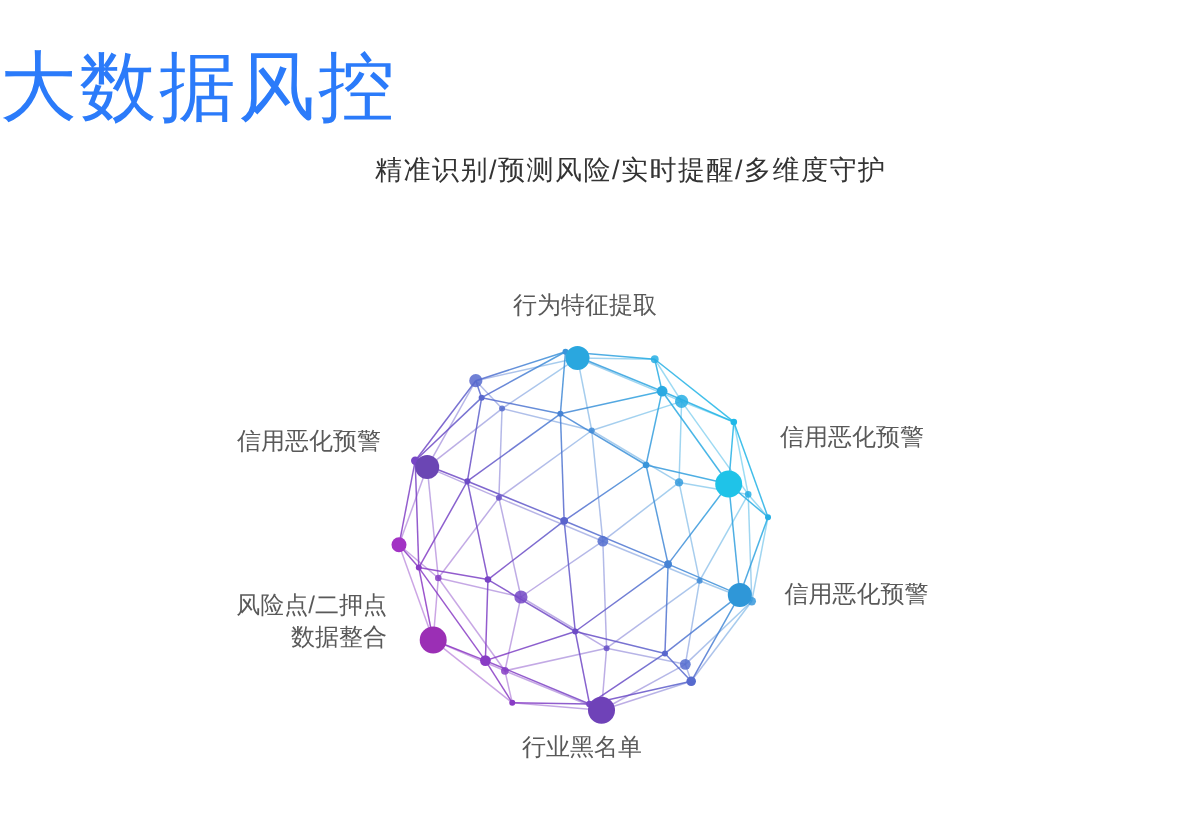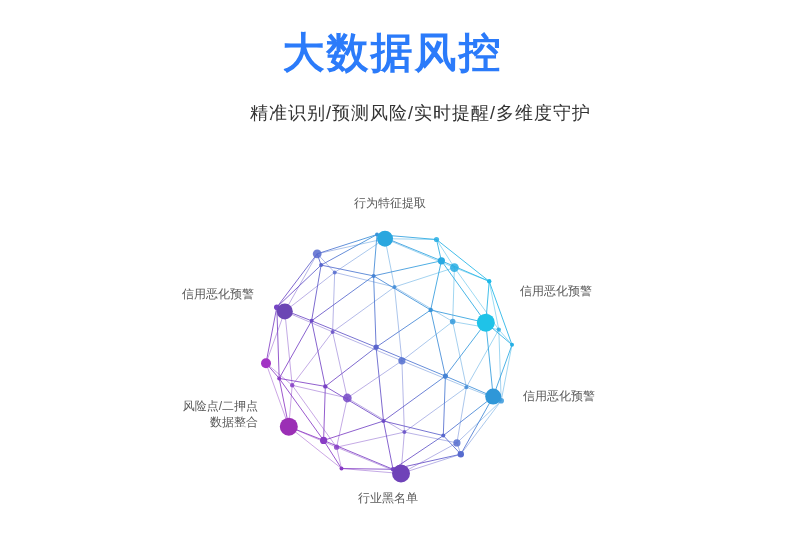--- a/index.html
+++ b/index.html
@@ -1,23 +1,23 @@
 <!DOCTYPE html>
 <html><head>
 <meta charset="utf-8">
 <style>
   html,body{margin:0;padding:0;background:#ffffff;}
   body{width:785px;height:546px;overflow:hidden;}
   .stage{position:relative;width:785px;height:546px;font-family:"Liberation Sans",sans-serif;background:#ffffff;}
-  .title{position:absolute;top:31px;left:0;width:100%;margin:0;text-align:center;
-         font-size:42px;line-height:1.05;font-weight:700;letter-spacing:2px;}
+  .title{position:absolute;top:31px;left:0;width:100%;margin:0;
+         font-size:51px;line-height:1.05;font-weight:400;letter-spacing:2px;}
   .subtitle{position:absolute;top:104px;left:0;width:100%;margin:0;text-align:center;
          font-size:18px;line-height:1.1;font-weight:400;letter-spacing:1px;padding-left:28px;}
   .sphere-svg{position:absolute;left:0;top:0;}
-  .lbl{position:absolute;font-size:12px;line-height:1.32;white-space:pre-line;font-weight:400;}
+  .lbl{position:absolute;font-size:16px;line-height:1.32;white-space:pre-line;font-weight:400;}
   .lbl.center{transform:translate(-50%,-50%);text-align:center;}
   .lbl.left{transform:translateY(-50%);text-align:left;}
   .lbl.right{transform:translateY(-50%);text-align:right;}
 </style>
 </head>
 <body>
 
 <div class="stage">
 
   <h1 class="title" style="color: rgb(43, 123, 250);">大数据风控</h1>

